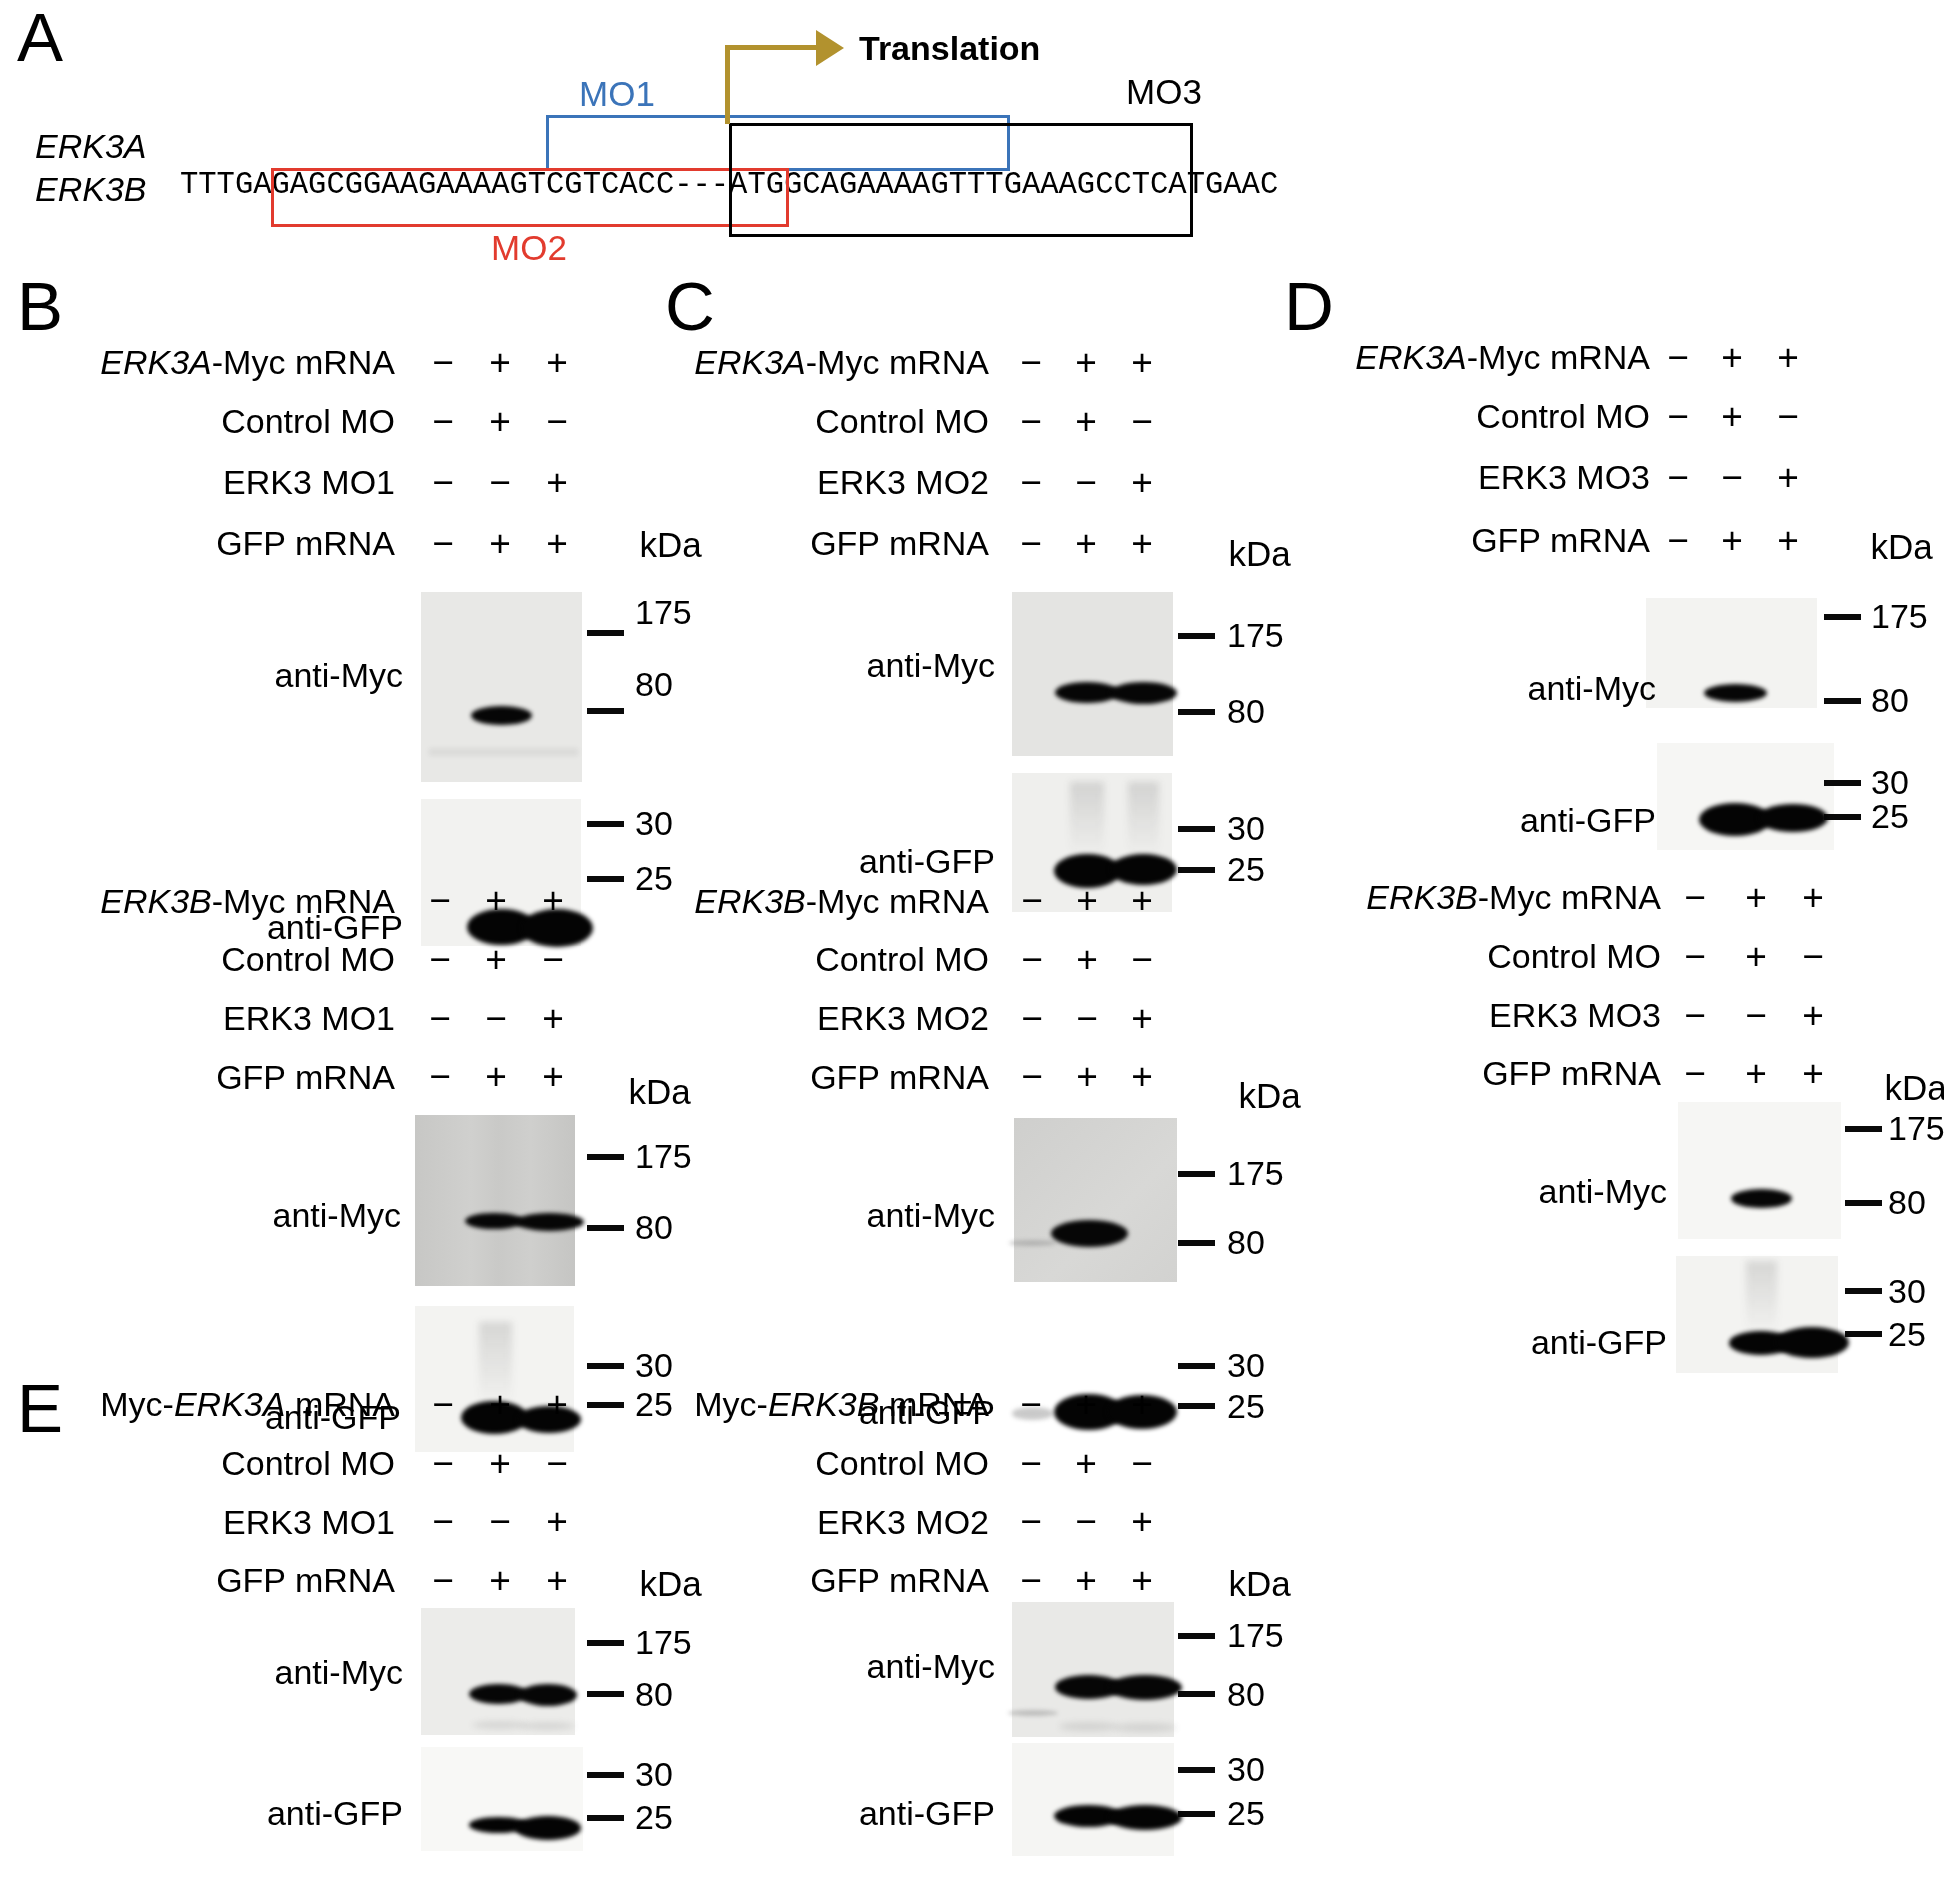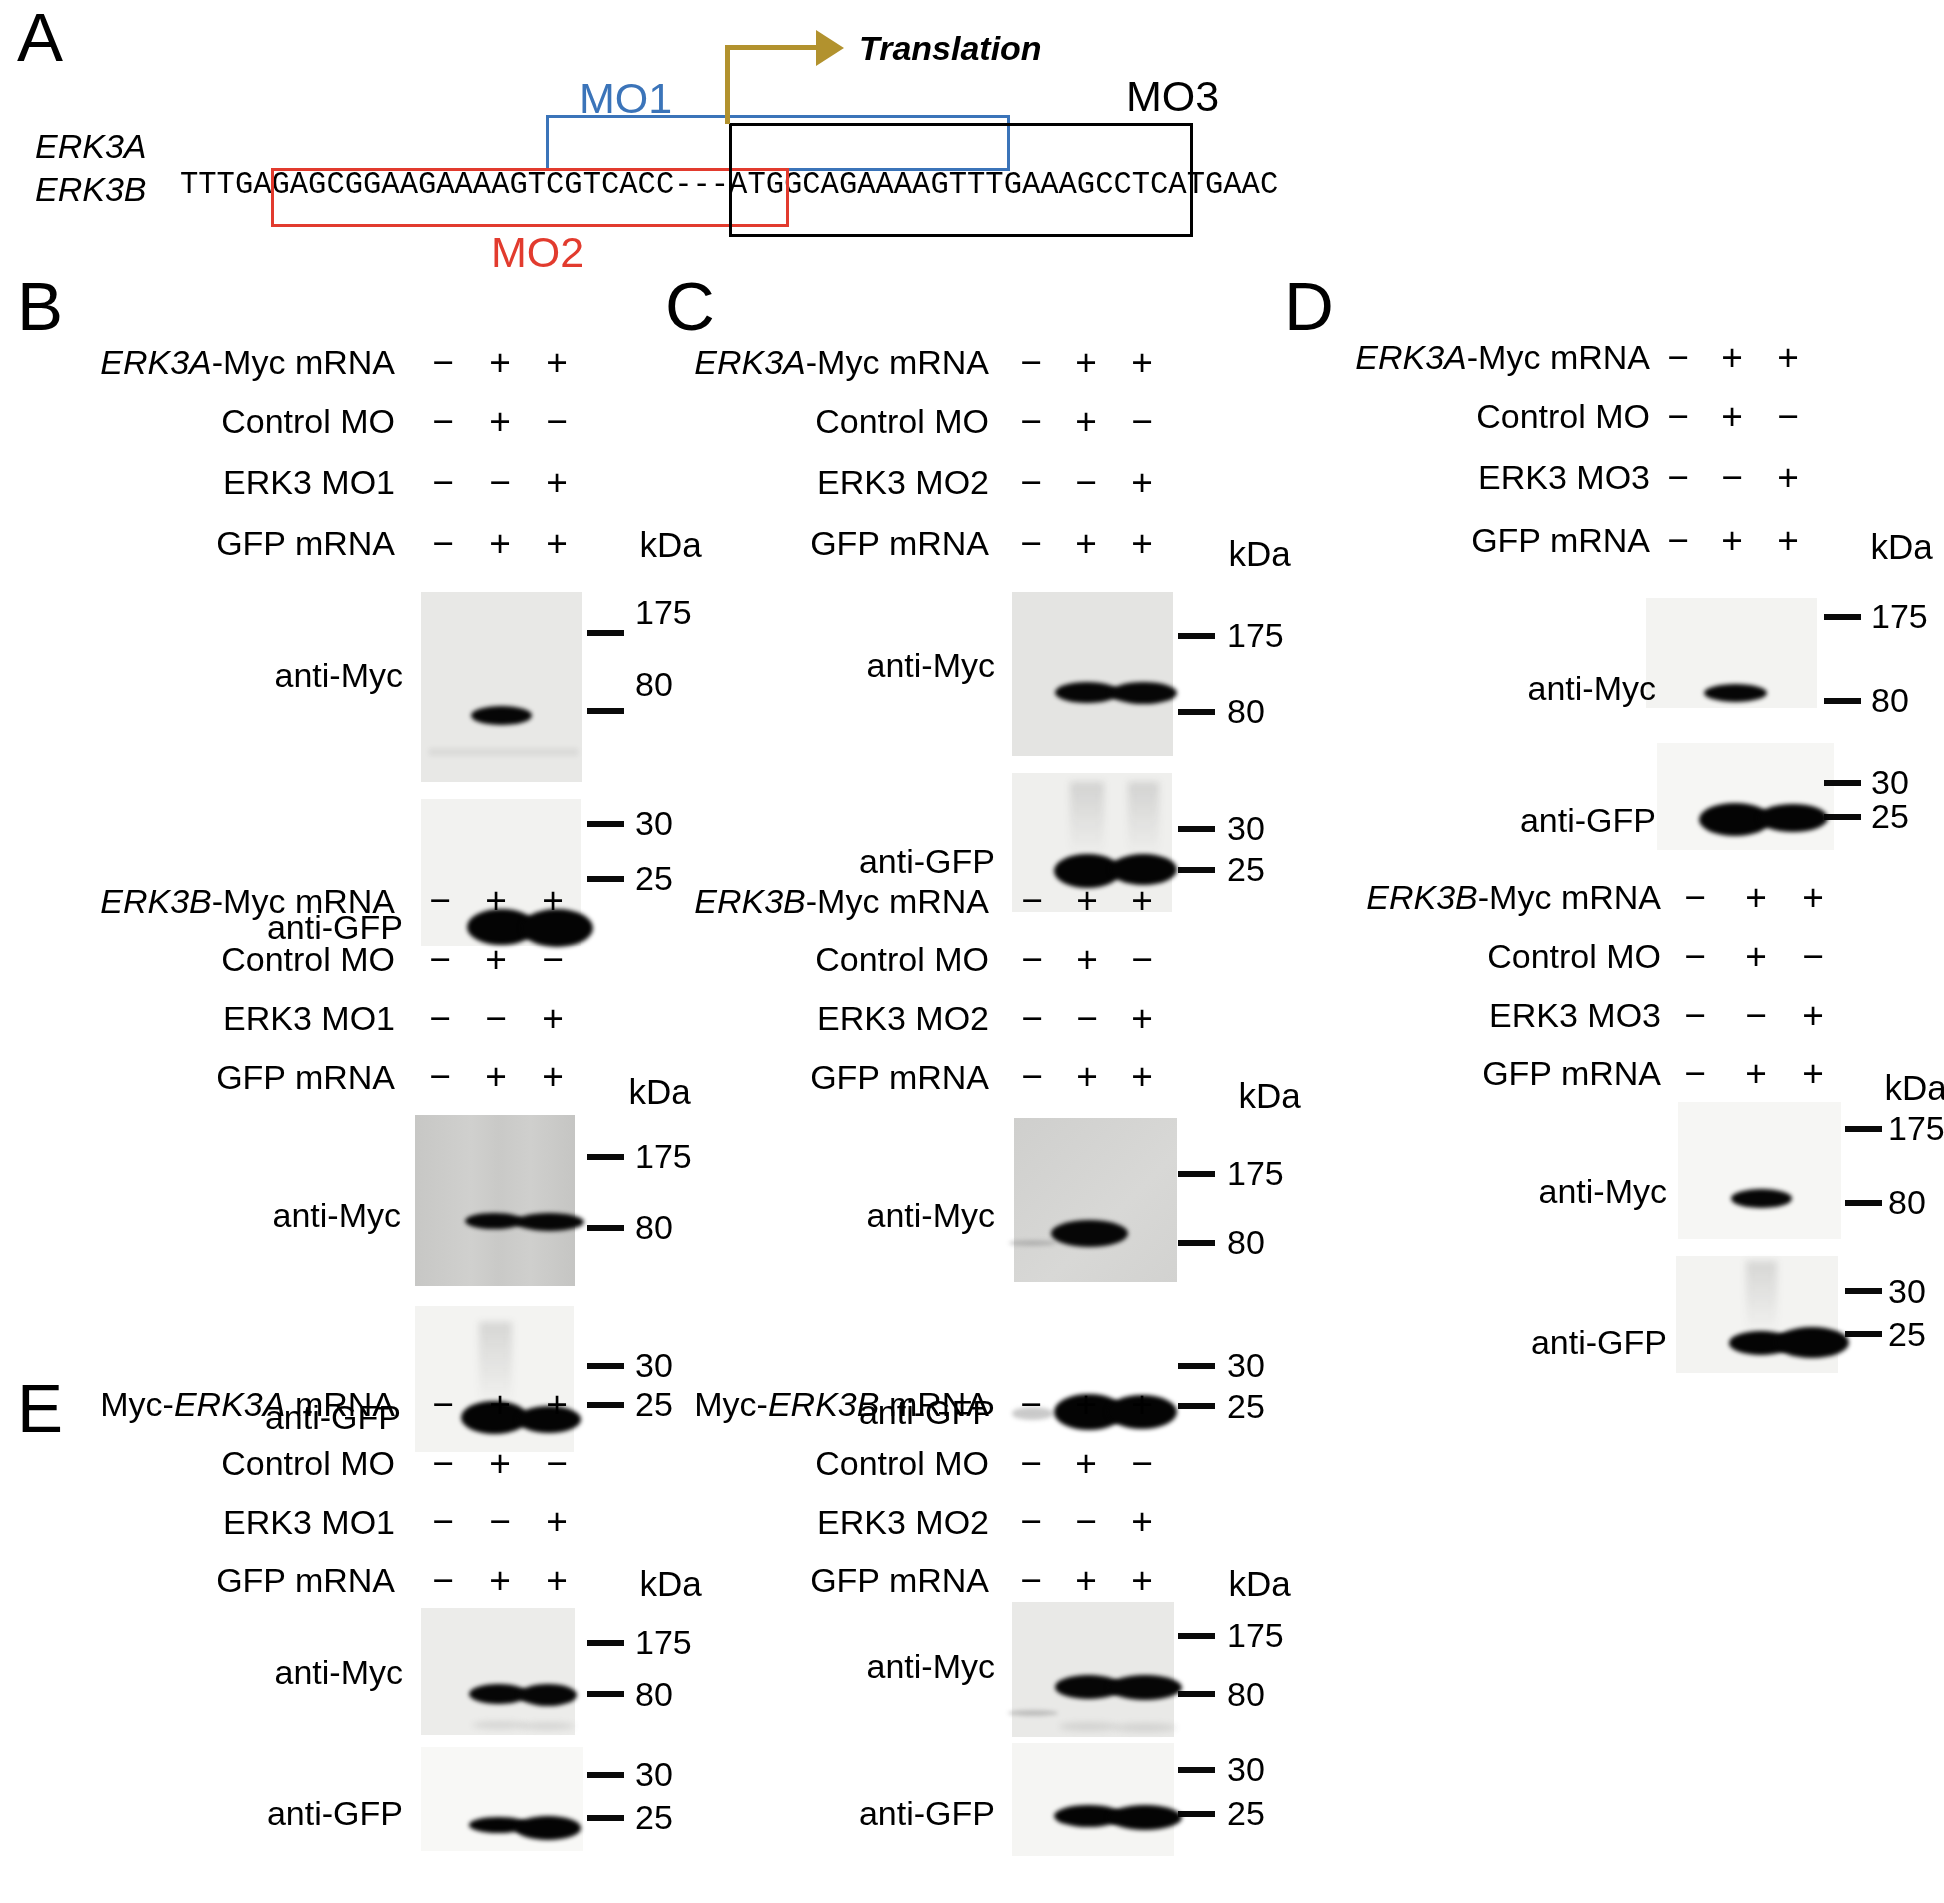--- a/index.html
+++ b/index.html
@@ -2,39 +2,39 @@
 <html style="font-size:12.5px"><head>
 <meta charset="utf-8">
 <style>
   html,body{margin:0;padding:0;background:#fff;}
   .canvas{position:relative;width:1945px;height:1904px;background:#ffffff;overflow:hidden;
           font-family:"Liberation Sans",sans-serif;color:#000;}
   .abs{position:absolute;}
   .panel-label{font-size:69px;font-weight:400;line-height:1;}
   .seq{font-family:"Liberation Mono",monospace;font-size:30.5px;line-height:34px;white-space:pre;letter-spacing:0;}
   .gene{font-size:34px;font-style:italic;font-weight:400;}
-  .mo-label{font-size:43px;font-weight:500;}
+  .mo-label{font-size:35px;font-weight:500;}
   .mobox{position:absolute;border-style:solid;border-width:3.9px;background:transparent;}
   .cond-label{font-size:34px;text-align:right;white-space:nowrap;}
   .cond-label i{font-style:italic;}
   .sym{font-size:37px;text-align:center;width:34px;line-height:1;}
   .kda{font-size:35px;}
   .blot{position:absolute;}
   .tick{position:absolute;height:5.5px;background:#0a0a0a;}
   .mlab{position:absolute;font-size:34px;transform:translateY(-50%);}
   .ab{position:absolute;font-size:34px;text-align:right;transform:translateY(-50%);white-space:nowrap;}
   .band{position:absolute;background:#060606;border-radius:50%;filter:blur(2px);}
   .band.gfp{filter:blur(2.3px);background:#040404;}
   .band.faint{background:#8a8a8a;opacity:.45;filter:blur(2.3px);}
   .ghost{position:absolute;background:#555;border-radius:50%;filter:blur(3.1px);}
   .smear{position:absolute;background:linear-gradient(180deg,rgba(40,40,40,.14),rgba(40,40,40,0));filter:blur(3.9px);}
   .hstreak{position:absolute;background:rgba(20,20,20,.06);filter:blur(2.3px);}
   .arrow-line{position:absolute;background:#b2922e;}
   .arrow-head{position:absolute;width:0;height:0;border-top:18px solid transparent;border-bottom:18px solid transparent;border-left:28px solid #b2922e;}
-  .translation{font-size:34px;font-weight:600;font-style:italic;}
+  .translation{font-size:34px;font-weight:600;}
 </style>
 </head>
 <body>
 
 <div class="canvas">
 
   <div class="abs panel-label" style="left:17px;top:3.1px;">A</div>
 
   <div class="abs gene" style="left:35px;top:127px;">ERK3A</div>
   <div class="abs gene" style="left:35px;top:170px;">ERK3B</div>

